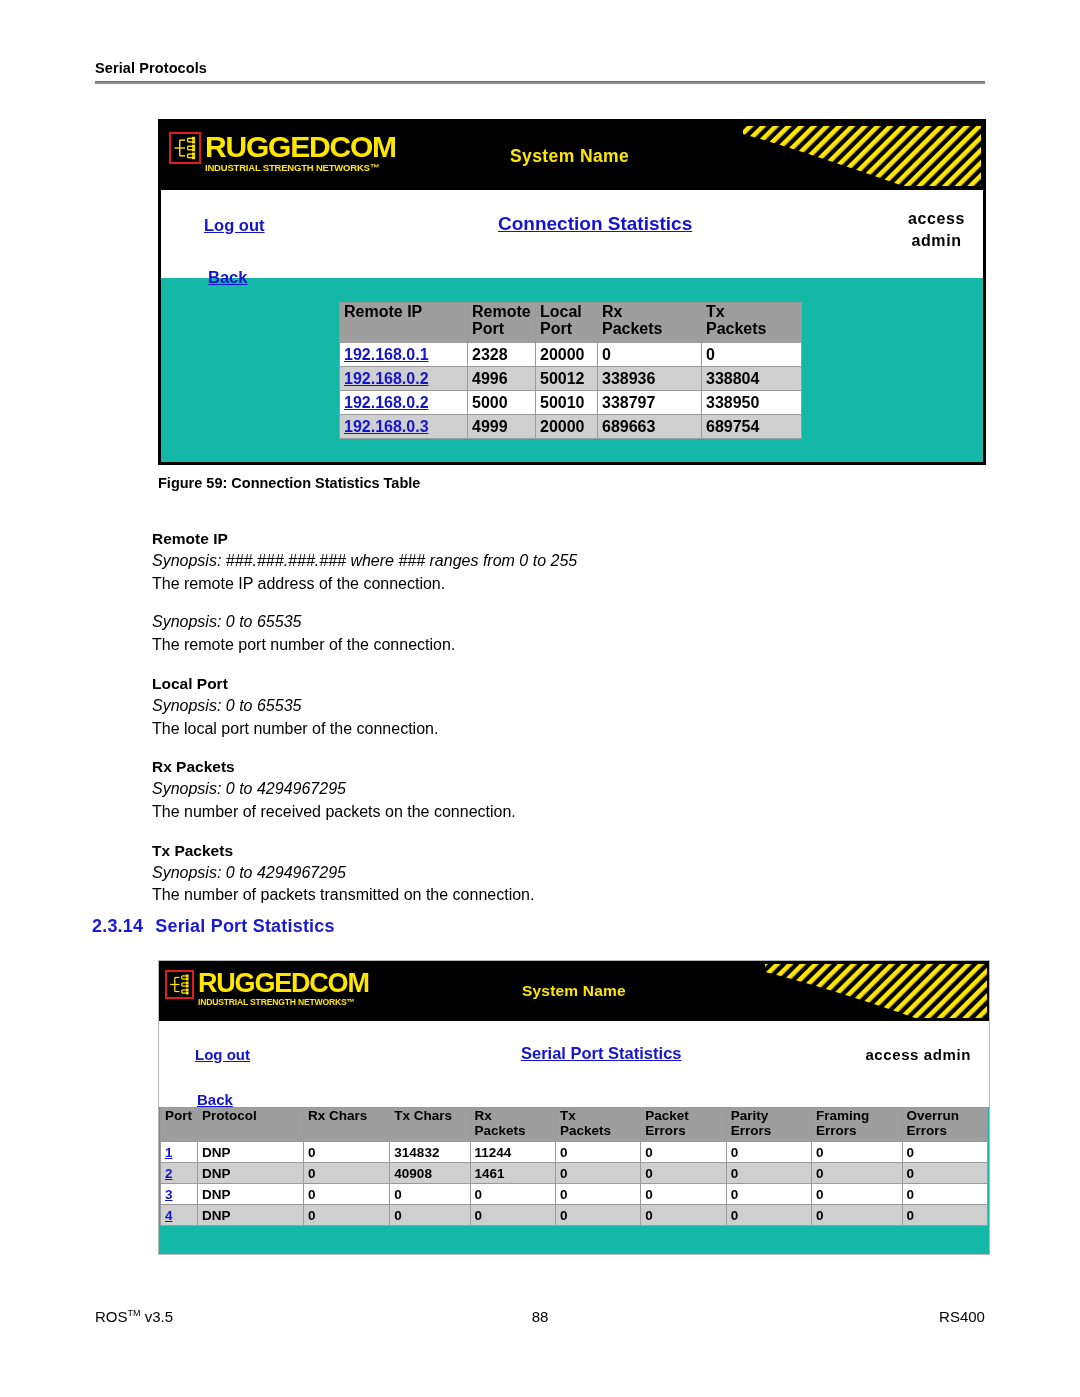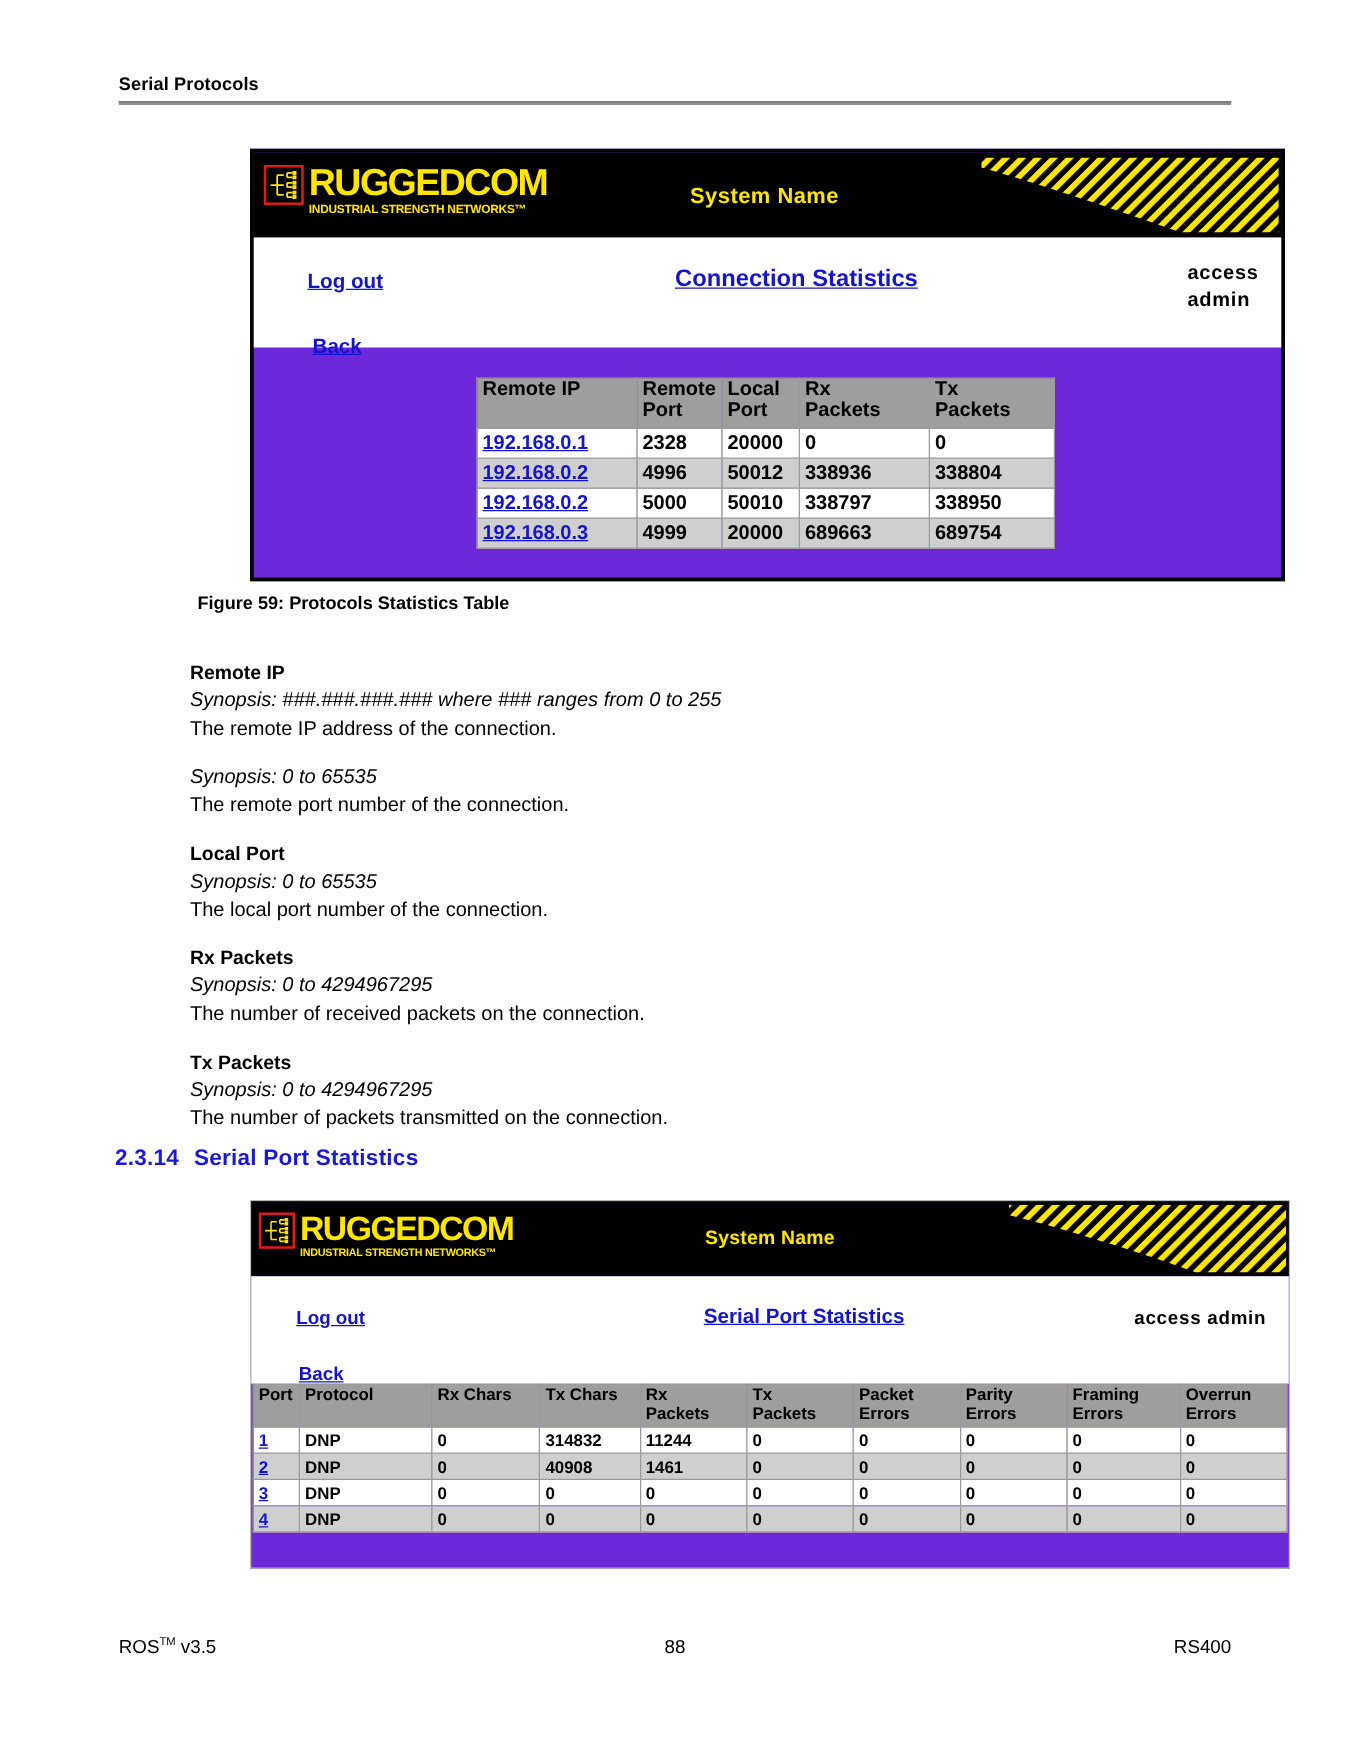--- a/index.html
+++ b/index.html
@@ -31,22 +31,21 @@
     font-size:15px;
   }
   .pf-left { width:38%; }
   .pf-center { width:24%; text-align:center; }
   .pf-right { width:38%; text-align:right; }
   .pf-left sup { font-size:9px; vertical-align:super; }
 
   
   .shot {
     position:absolute;
-    background:#6d28d9;
-    margin-left:42px;
+    background:#14b8a6;
   }
   .shot1 { left:158px; top:119px; width:828px; height:346px; border:3px solid #000; }
   .shot2 { left:158px; top:960px; width:832px; height:295px; border:1px solid #b8b8b8; }
 
   
   .banner {
     position:relative;
     background:#000000;
     overflow:hidden;
   }
@@ -112,21 +111,21 @@
   .pgtitle1{ left:337px; top:23px; font-size:19px; }
 
   .logout2 { left:36px; top:25px; font-size:15px; }
   .back2   { left:38px; top:70px; font-size:15px; }
   .pgtitle2{ left:362px; top:23px; font-size:16.5px; }
 
   .access {
     position:absolute; color:#000; font-weight:bold;
     letter-spacing:0.6px;
   }
-  .access1 { right:18px; top:18px; font-size:16px; text-align:left; line-height:1.35; }
+  .access1 { right:18px; top:18px; font-size:16px; text-align:center; line-height:1.35; }
   .access2 { right:18px; top:25px; font-size:15px; }
 
   
   table.ui {
     border-collapse:collapse;
     border:1px solid #7d7d7d;
     font-family:"Liberation Sans", sans-serif;
   }
   table.ui th, table.ui td {
     border:1px solid #9a9a9a;
@@ -326,21 +325,21 @@
         <td><a>192.168.0.3</a></td>
         <td>4999</td>
         <td>20000</td>
         <td>689663</td>
         <td>689754</td>
       </tr>
     </tbody>
   </table>
 </div>
 
-<div class="fig-cap">Figure 59: Protocols Statistics Table</div>
+<div class="fig-cap">Figure 59: Connection Statistics Table</div>
 
 <div class="defs">
 
   <div class="def-block">
     <div class="def-term">Remote IP</div>
     <div class="def-syn">Synopsis: ###.###.###.###  where ### ranges from 0 to 255</div>
     <div class="def-desc">The remote IP address of the connection.</div>
   </div>
 
   <div class="def-block">

